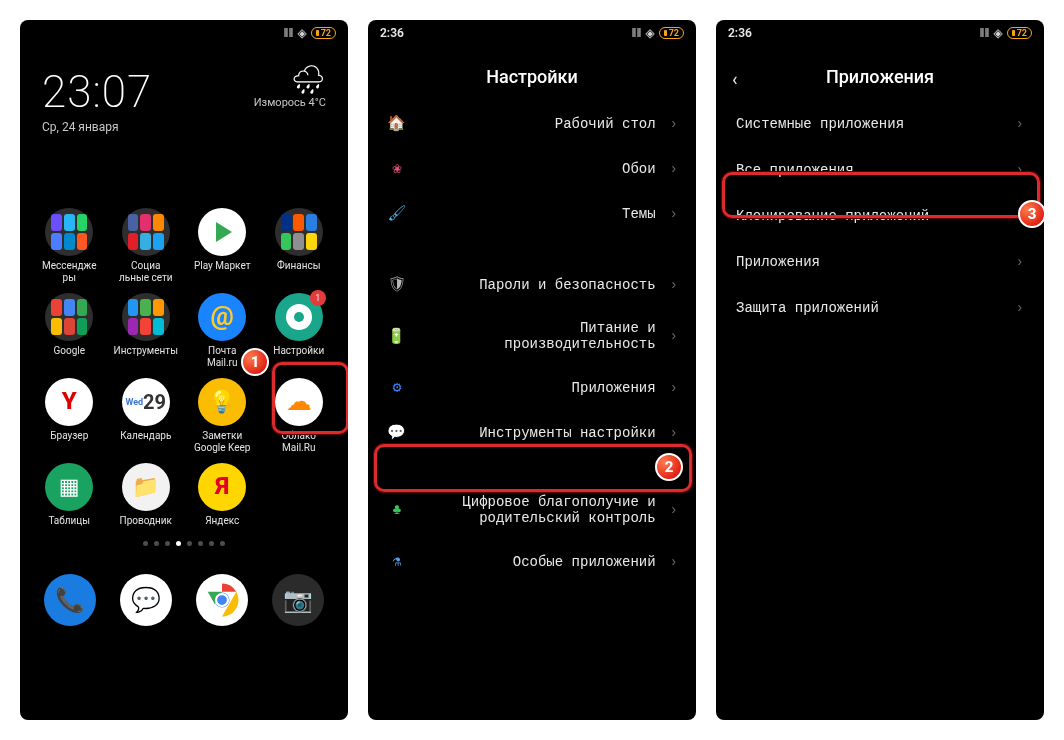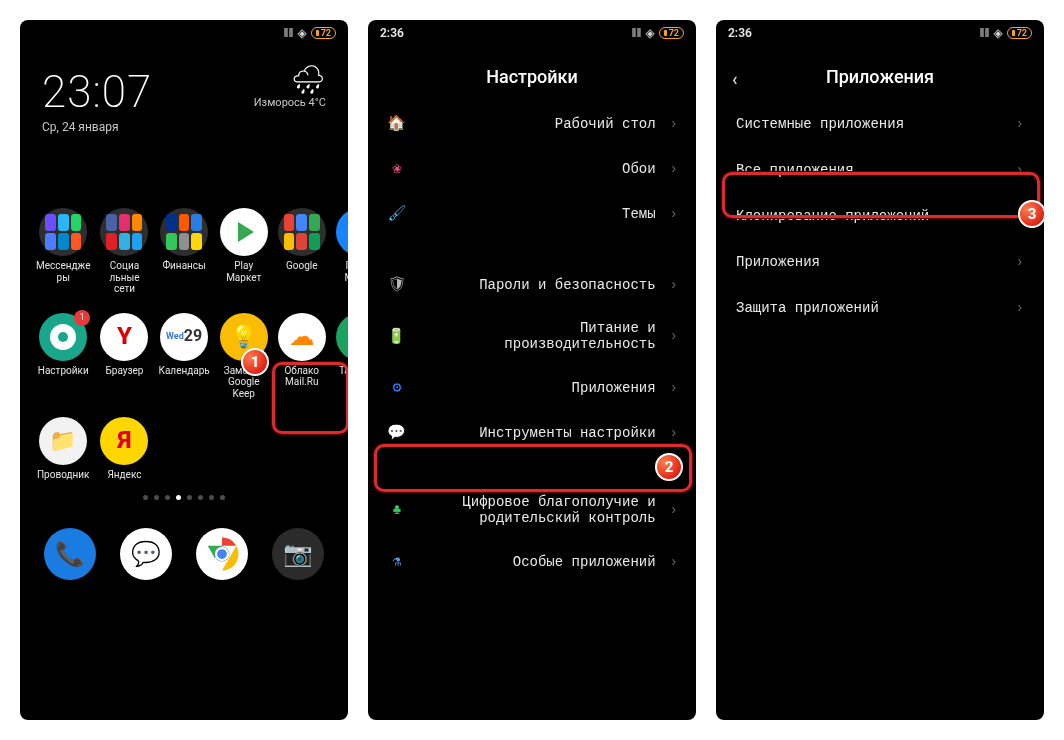--- a/index.html
+++ b/index.html
@@ -47,22 +47,22 @@
     padding: 20px 22px 4px;
   }
   .clock .t { font-size: 44px; font-weight: 200; letter-spacing: 1px; }
   .clock .d { font-size: 12px; color: #c7c7c7; margin-top: 2px; }
   .weather { text-align: right; }
   .weather .ico { font-size: 28px; line-height: 1; }
   .weather .txt { font-size: 11px; color: #c7c7c7; margin-top: 2px; }
   .grid {
     margin-top: 70px;
     display: grid;
-    grid-template-columns: repeat(6, 1fr);
-    gap: 18px 10px;
+    grid-template-columns: repeat(4, 1fr);
+    gap: 10px 10px;
     padding: 0 16px;
   }
   .app {
     display: flex; flex-direction: column; align-items: center;
     font-size: 10px; color: #e4e4e4; line-height: 1.15; text-align: center;
   }
   .app .ic {
     width: 48px; height: 48px; border-radius: 24px;
     display: flex; align-items: center; justify-content: center;
     margin-bottom: 4px; font-size: 22px; position: relative;
@@ -87,21 +87,21 @@
   .ic.gear .badge { position:absolute; top:-3px; right:-3px; width:16px;height:16px;border-radius:50%;background:#e63b3b; font-size:9px; display:flex;align-items:center;justify-content:center;}
   .ic.mailru { background: #1a84ff; }
   .ic.mailru::after { content:"@"; color:#ffcb2b; font-size:26px; font-weight:700;}
   .ic.yandex-b { background:#fff; }
   .ic.yandex-b::after { content:"Y"; color:#d00; font-weight:800; font-size:24px;}
   .ic.gallery { background:#fff; overflow:hidden; }
   .ic.gallery::after{ content:""; position:absolute; inset:0; background:linear-gradient(135deg,#7cc4ff 60%,#2e9e46 60%);}
   .ic.calendar { background:#fff; }
   .ic.calendar span{ font-size:9px;font-weight:700; display:block;}
   .ic.calendar .wd{ color:#3b79d1;}
-  .ic.calendar .dy{ color:#333; font-size:16px;}
+  .ic.calendar .dy{ color:#333; font-size:20px;}
   .ic.keep { background:#fbbc04; }
   .ic.keep::after { content:"💡"; font-size:22px;}
   .ic.cloud { background:#fff;}
   .ic.cloud::after { content:"☁"; color:#ff8800; font-size:26px;}
   .ic.fm { background:#f2f2f2;}
   .ic.fm::after { content:"📁"; font-size:22px;}
   .ic.sheets { background:#1aa260;}
   .ic.sheets::after{content:"▦"; color:#fff; font-size:22px;}
   .ic.ya { background:#ffd600;}
   .ic.ya::after{ content:"Я"; color:#e4002b;font-weight:800;font-size:24px;}
@@ -201,49 +201,62 @@
             <span style="background:#ff8800"></span>
             <span style="background:#df2029"></span>
             <span style="background:#37aee2"></span>
             <span style="background:#1da1f2"></span>
           </div>
         </div>
       <span style="white-space:pre-line">Социа
 льные сети</span>
     </div>
     <div class="app">
+      <div class="ic play"></div>
+      <span>Play Маркет</span>
+    </div>
+    <div class="app">
       <div class="ic folder">
           <div class="mini">
             <span style="background:#003087"></span>
             <span style="background:#ff5900"></span>
             <span style="background:#2a7de1"></span>
             <span style="background:#34c759"></span>
             <span style="background:#8e8e93"></span>
             <span style="background:#ffd60a"></span>
           </div>
         </div>
       <span>Финансы</span>
     </div>
-    <div class="app">
-      <div class="ic play"></div>
-      <span>Play Маркет</span>
-    </div>
 
     <div class="app">
       <div class="ic folder">
           <div class="mini">
             <span style="background:#ea4335"></span>
             <span style="background:#4285f4"></span>
             <span style="background:#34a853"></span>
             <span style="background:#fbbc04"></span>
             <span style="background:#db4437"></span>
             <span style="background:#0f9d58"></span>
           </div>
         </div>
       <span>Google</span>
+    </div>
+    <div class="app">
+      <div class="ic folder">
+          <div class="mini">
+            <span style="background:#2196f3"></span>
+            <span style="background:#4caf50"></span>
+            <span style="background:#ff9800"></span>
+            <span style="background:#9c27b0"></span>
+            <span style="background:#f44336"></span>
+            <span style="background:#00bcd4"></span>
+          </div>
+        </div>
+      <span>Инструменты</span>
     </div>
     <div class="app">
       <div class="ic mailru"></div>
       <span style="white-space:pre-line">Почта
 Mail.ru</span>
     </div>
     <div class="app">
       <div class="ic gear">
           <div class="inner"></div>
           <div class="badge">1</div>

